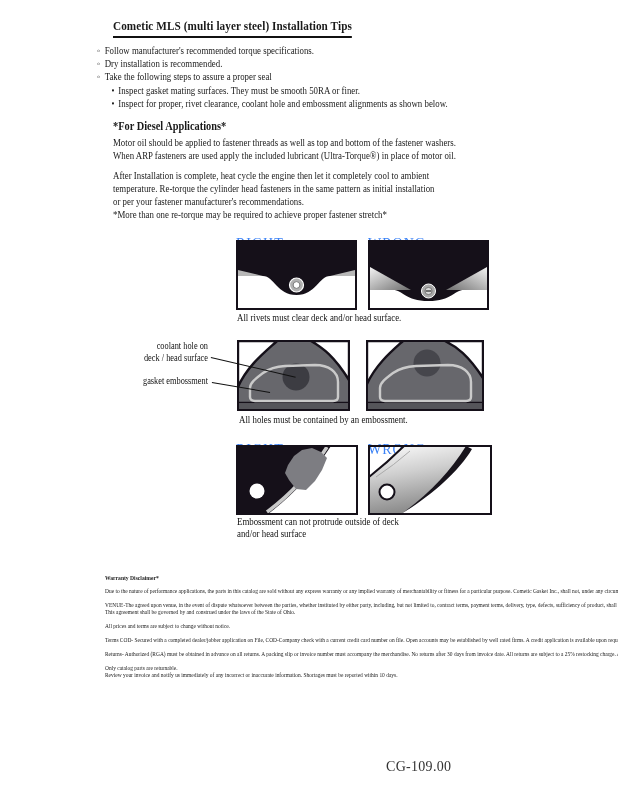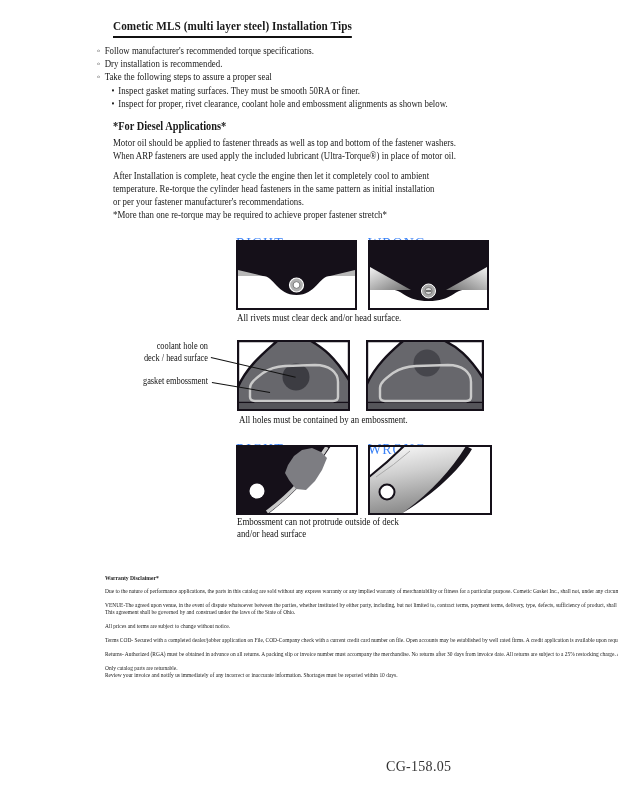--- a/index.html
+++ b/index.html
@@ -179,15 +179,15 @@
     <p>Due to the nature of performance applications, the parts in this catalog are sold without any express warranty or any implied warranty of merchantability or fitness for a particular purpose.  Cometic Gasket Inc., shall not, under any circumstances, be liable for any special, incidental or consequential damages, including, person, party or property, but not limited to, damage, or loss of property or equipment, loss of profits or revenue, cost of purchased or replacement goods, or claims of customers of the purchase, which may arise and/or result from sale, installation or use of these parts.  Installation of these parts could adversely affect the motor manufacturers warranty coverage.</p>
     <p class="tight">VENUE-The agreed upon venue, in the event of dispute whatsoever between the parties, whether instituted by either party, including, but not limited to, contract terms, payment terms, delivery, type, defects, sufficiency of product, shall be the Court of Common Pleas, Lake County, Ohio or the Painesville Municipal Court, Lake County, Ohio, depending on the amount in controversy.</p>
     <p>This agreement shall be governed by and construed under the laws of the State of Ohio.</p>
     <p>All prices and terms are subject to change without notice.</p>
     <p>Terms COD- Secured with a completed dealer/jobber application on File, COD-Company check with a current credit card number on file.  Open accounts may be established by well rated firms.  A credit application is available upon request.  Open accounts are due payable Net 30 days from date of invoice.  No statement will be sent.  If an account becomes 60 or more days past due, it is subject to being placed on credit hold.  No orders will be shipped or new orders accepted until past due balance is paid.  If an account becomes 90 or more days past due, it is subject to being placed for collections.  All costs of collection are the responsibility of the customer, including attorney fees, court costs, and other expenses of litigation.</p>
     <p>Returns- Authorized (RGA) must be obtained in advance on all returns.  A packing slip or invoice number must accompany the merchandise.  No returns after 30 days from invoice date.  All returns are subject to a 25% restocking charge.  All custom designed and custom manufactured gaskets are non-returnable.</p>
     <p class="tight">Only catalog parts are returnable.</p>
     <p>Review your invoice and notify us immediately of any incorrect or inaccurate information.  Shortages must be reported within 10 days.</p>
   </div>
 
-  <div class="abs footer">CG-158.05</div>
+  <div class="abs footer">CG-109.00</div>
 
 </div>
 
 </body></html>

